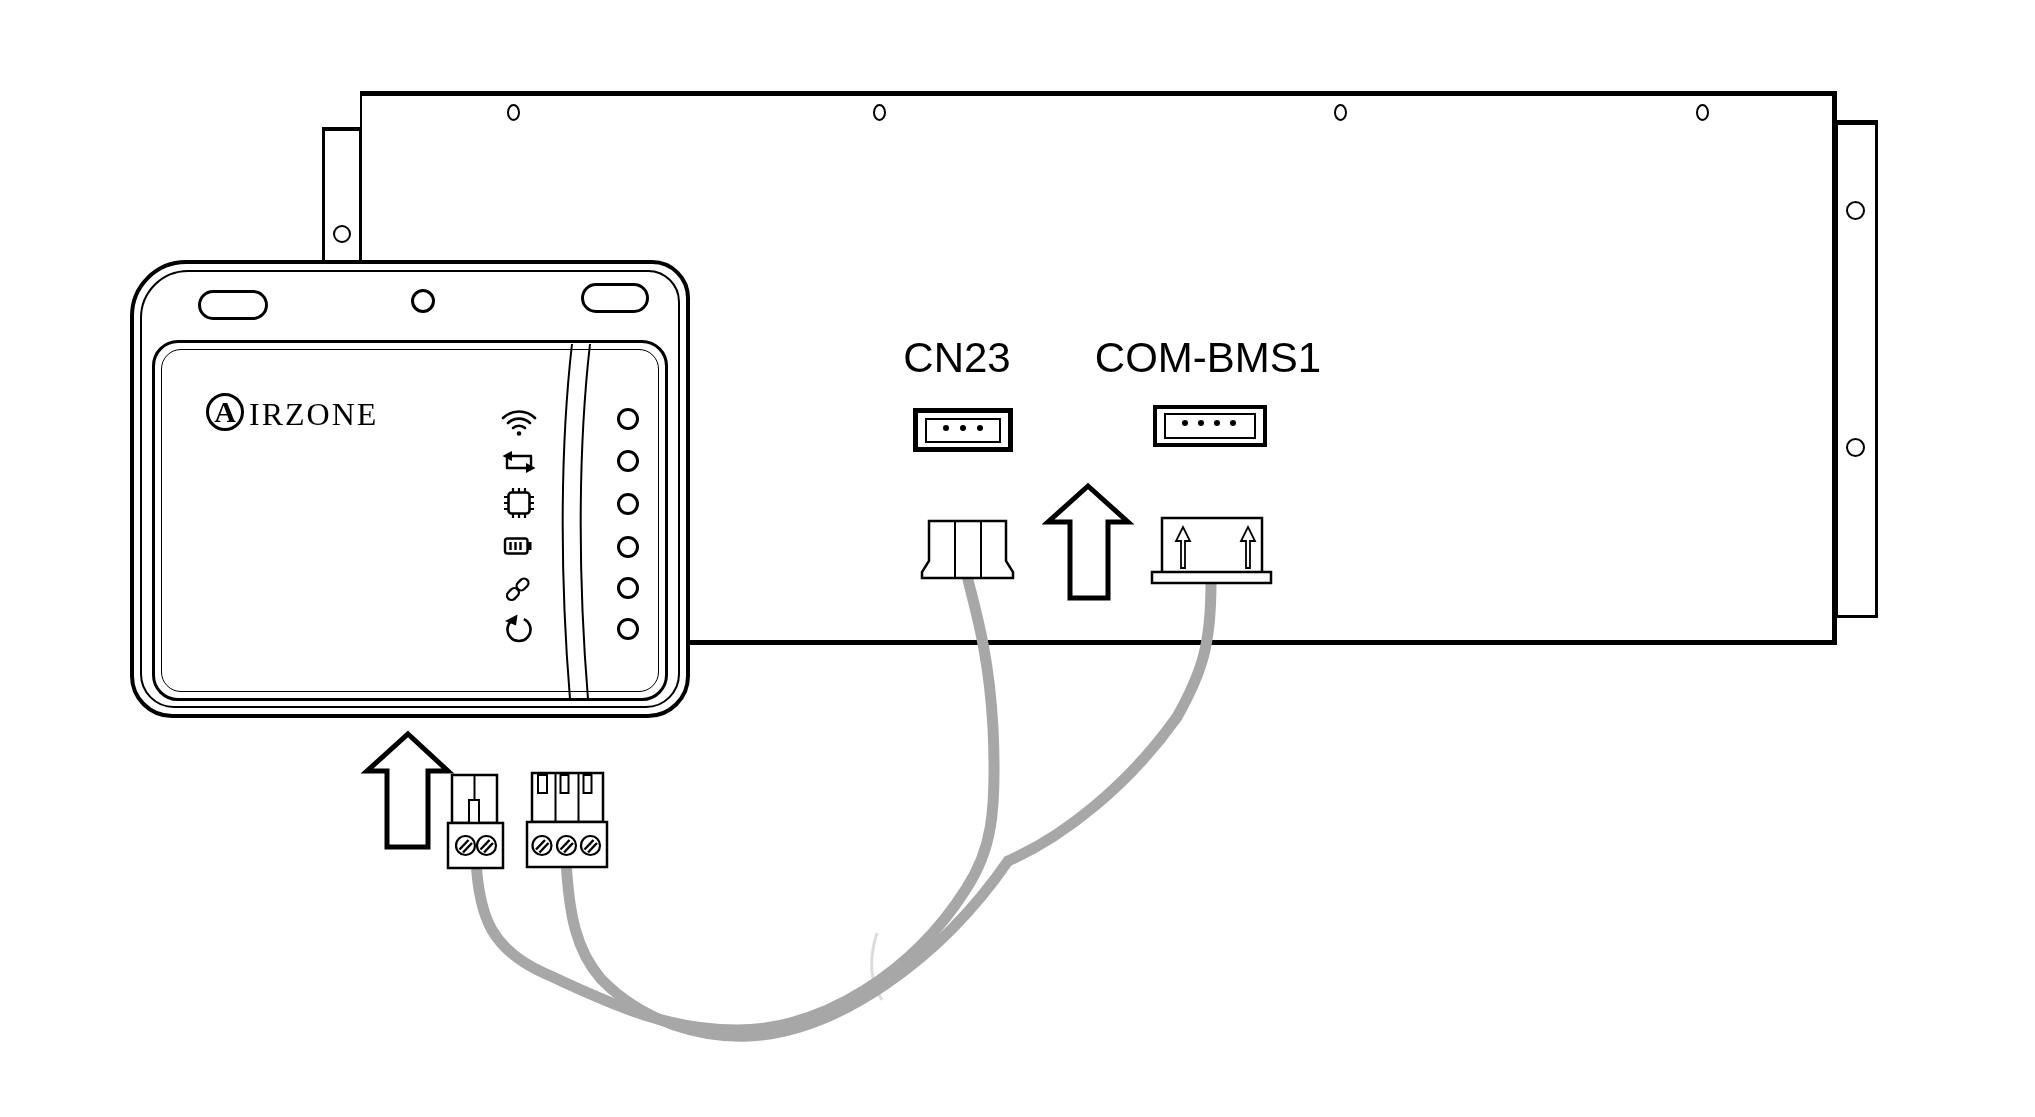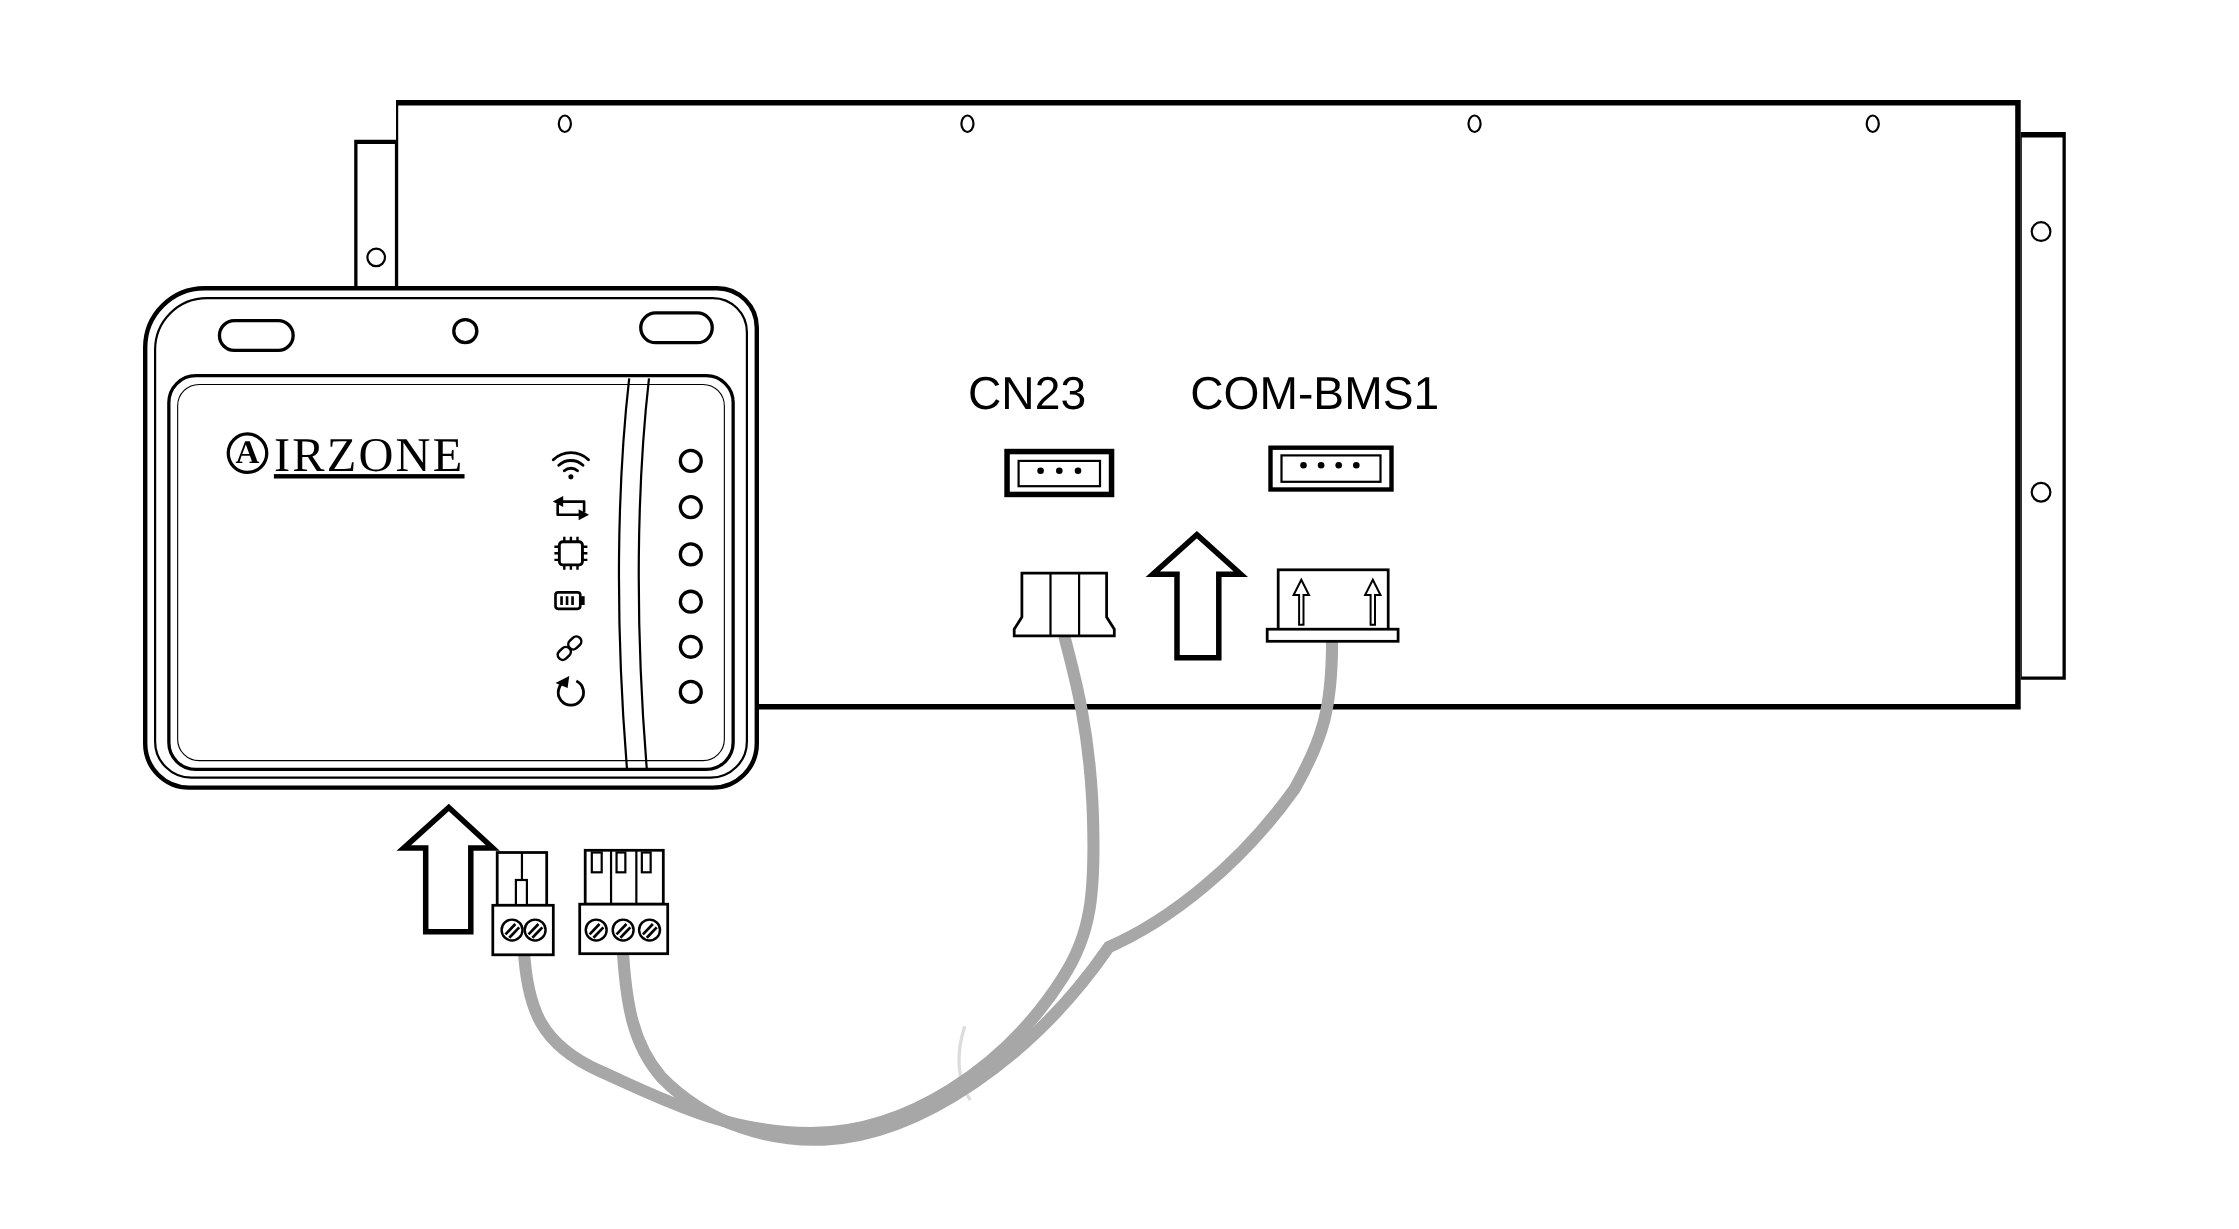--- a/index.html
+++ b/index.html
@@ -13,23 +13,23 @@
   .dev-outer{border:4px solid #000;border-radius:56px 38px 42px 42px;background:#fff;z-index:2;}
   .dev-line{border:2px solid #000;border-radius:48px 32px 34px 34px;z-index:2;}
   .dev-face{border:3px solid #000;border-radius:26px;z-index:2;}
   .dev-face-in{border:1px solid #000;border-radius:20px;z-index:2;}
   .slot{border:3px solid #000;border-radius:16px;background:#fff;z-index:3;}
   .tophole{border:3px solid #000;border-radius:50%;background:#fff;z-index:3;}
   .led{width:22px;height:22px;border:3px solid #000;border-radius:50%;background:#fff;z-index:3;}
   .logo-circle{width:38px;height:38px;border:3px solid #000;border-radius:50%;z-index:3;
      display:flex;align-items:center;justify-content:center;
      font-family:"Liberation Serif",serif;font-size:30px;font-weight:bold;line-height:1;}
-  .logo-text{z-index:3;font-family:"Liberation Serif",serif;font-size:44px;line-height:40px;
-     letter-spacing:2px;white-space:nowrap;text-decoration:underline;}
-  .conn-label{font-size:42px;line-height:44px;text-align:left;z-index:2;}
+  .logo-text{z-index:3;font-family:"Liberation Serif",serif;font-size:32px;line-height:40px;
+     letter-spacing:2px;white-space:nowrap;}
+  .conn-label{font-size:42px;line-height:44px;text-align:center;z-index:2;}
   .sock{border:5px solid #000;background:#fff;z-index:2;}
   .sock-in{border:2px solid #000;background:#fff;z-index:2;}
   .pin-dot{width:6px;height:6px;border-radius:50%;background:#000;z-index:3;}
   svg.overlay{position:absolute;left:0;top:0;z-index:5;pointer-events:none;}
 </style>
 </head>
 <body>
 
 <div class="abs flange" style="left:322px;top:127px;width:40px;height:491px;border-top-width:4px;"></div>
 <div class="abs hole" style="left:333px;top:225px;width:18px;height:18px;"></div>

